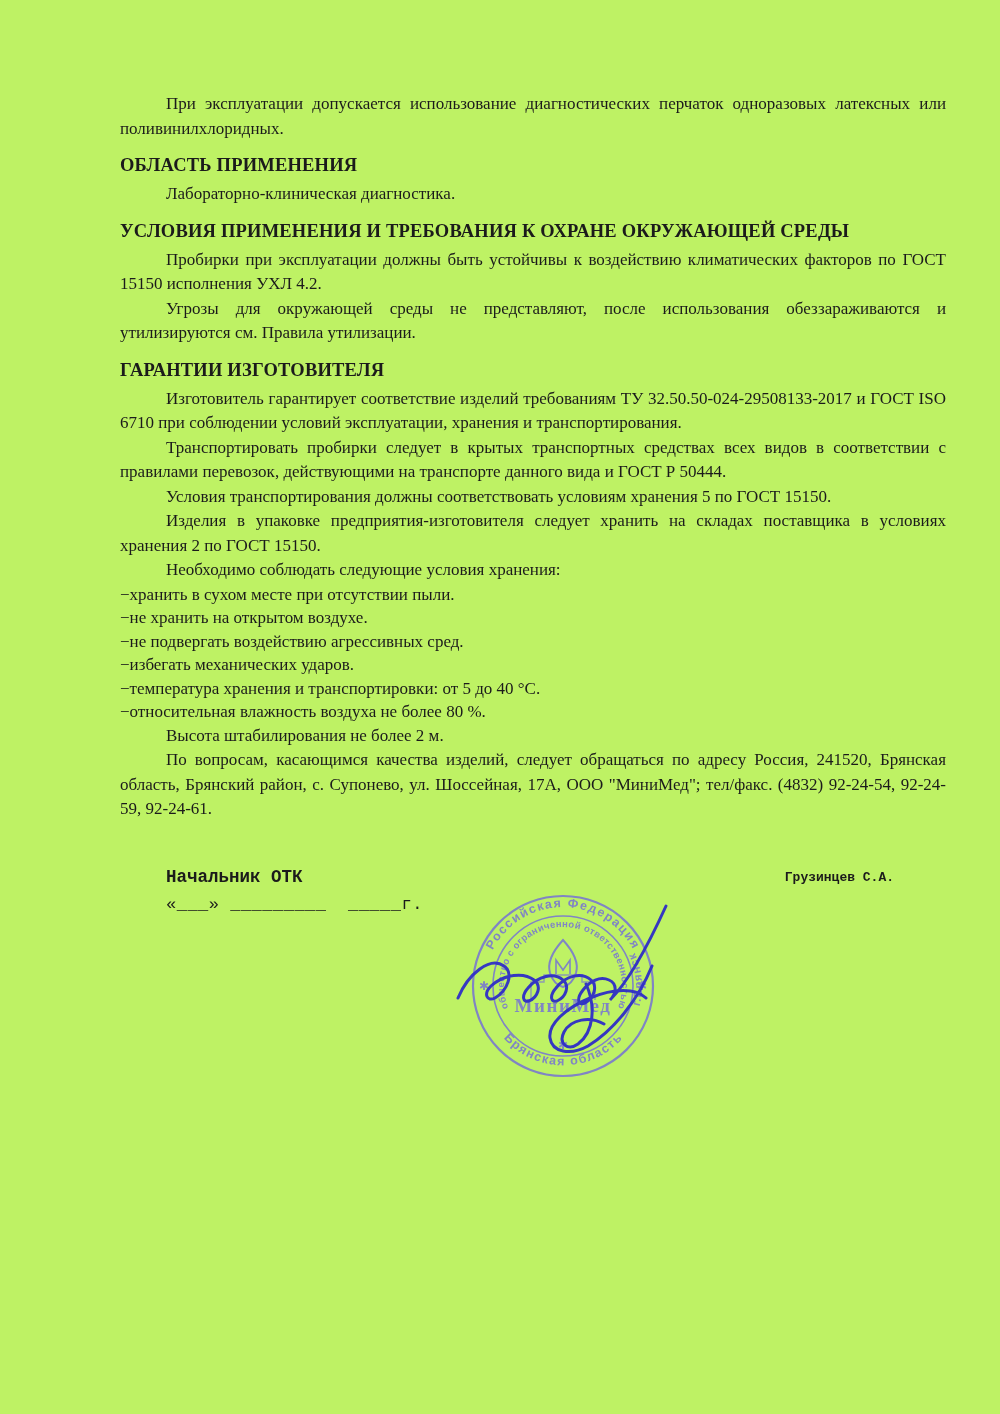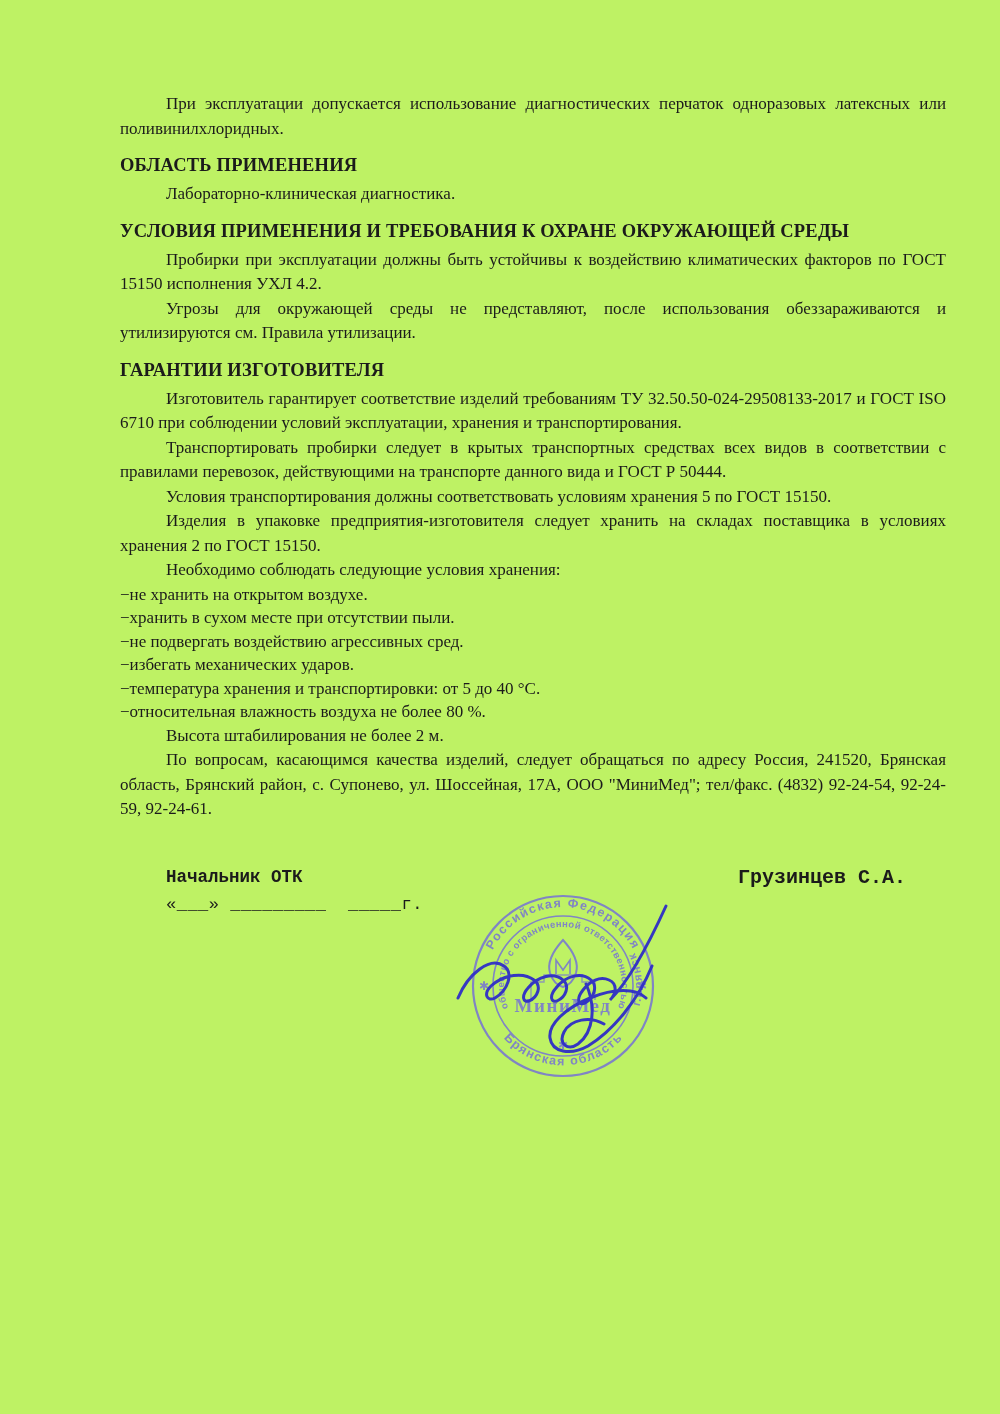--- a/index.html
+++ b/index.html
@@ -7,21 +7,21 @@
   .page{position:relative;width:1000px;height:1414px;overflow:hidden;background:#bef264;}
   .content{position:absolute;left:120px;top:92px;width:826px;}
   .para{margin:0;font-size:17px;line-height:24.5px;text-align:justify;}
   .para.indent{text-indent:46px;}
   .heading{margin:12px 0 4px 0;font-size:18.5px;line-height:25px;font-weight:bold;letter-spacing:0.2px;}
   .cond{margin:0;font-size:17px;line-height:23.5px;text-align:left;}
   .sig-row{display:flex;justify-content:space-between;align-items:flex-start;margin-top:42px;font-family:Liberation Mono, monospace;}
   .sig-left{margin-left:46px;}
   .sig-title{font-weight:bold;font-size:17.5px;line-height:27px;}
   .sig-date{font-size:17px;line-height:27px;white-space:pre;letter-spacing:0.5px;}
-  .sig-name{font-weight:bold;font-size:20px;line-height:27px;margin-right:40px;}
+  .sig-name{font-weight:bold;font-size:13px;line-height:27px;margin-right:52px;}
   .stamp-wrap{position:absolute;left:438px;top:878px;width:280px;height:240px;}
   .stamp-outer-text{font-family:"Liberation Sans", sans-serif;font-size:12.5px;font-weight:600;letter-spacing:1.4px;}
   .stamp-right-text{font-family:"Liberation Sans", sans-serif;font-size:11.5px;font-weight:600;letter-spacing:1px;}
   .stamp-inner-text{font-family:"Liberation Sans", sans-serif;font-size:9.5px;font-weight:600;letter-spacing:0.4px;}
   .stamp-center-text{font-family:"Liberation Serif", serif;font-size:19px;font-weight:bold;letter-spacing:1.5px;}
   .stamp-star{font-family:"DejaVu Sans", sans-serif;font-size:12px;}
 </style>
 </head>
 <body>
 
@@ -38,22 +38,22 @@
     <p class="para indent">Угрозы для окружающей среды не представляют, после использования обеззараживаются и утилизируются см. Правила утилизации.</p>
 
     <h2 class="heading">ГАРАНТИИ ИЗГОТОВИТЕЛЯ</h2>
     <p class="para indent">Изготовитель гарантирует соответствие изделий требованиям ТУ 32.50.50-024-29508133-2017 и ГОСТ ISO 6710 при соблюдении условий эксплуатации, хранения и транспортирования.</p>
 
     <p class="para indent">Транспортировать пробирки следует в крытых транспортных средствах всех видов в соответствии с правилами перевозок, действующими на транспорте данного вида и ГОСТ Р 50444.</p>
     <p class="para indent">Условия транспортирования должны соответствовать условиям хранения 5 по ГОСТ 15150.</p>
     <p class="para indent">Изделия в упаковке предприятия-изготовителя следует хранить на складах поставщика в условиях хранения 2 по ГОСТ 15150.</p>
     <p class="para indent">Необходимо соблюдать следующие условия хранения:</p>
 
+    <p class="cond">−хранить в сухом месте при отсутствии пыли.</p>
     <p class="cond">−не хранить на открытом воздухе.</p>
-    <p class="cond">−хранить в сухом месте при отсутствии пыли.</p>
     <p class="cond">−не подвергать воздействию агрессивных сред.</p>
     <p class="cond">−избегать механических ударов.</p>
     <p class="cond">−температура хранения и транспортировки: от 5 до 40 °С.</p>
     <p class="cond">−относительная влажность воздуха не более 80 %.</p>
 
     <p class="para indent">Высота штабилирования не более 2 м.</p>
     <p class="para indent">По вопросам, касающимся качества изделий, следует обращаться по адресу Россия, 241520, Брянская область, Брянский район, с. Супонево, ул. Шоссейная, 17А, ООО "МиниМед"; тел/факс. (4832) 92-24-54, 92-24-59, 92-24-61.</p>
 
     <div class="sig-row">
       <div class="sig-left">

